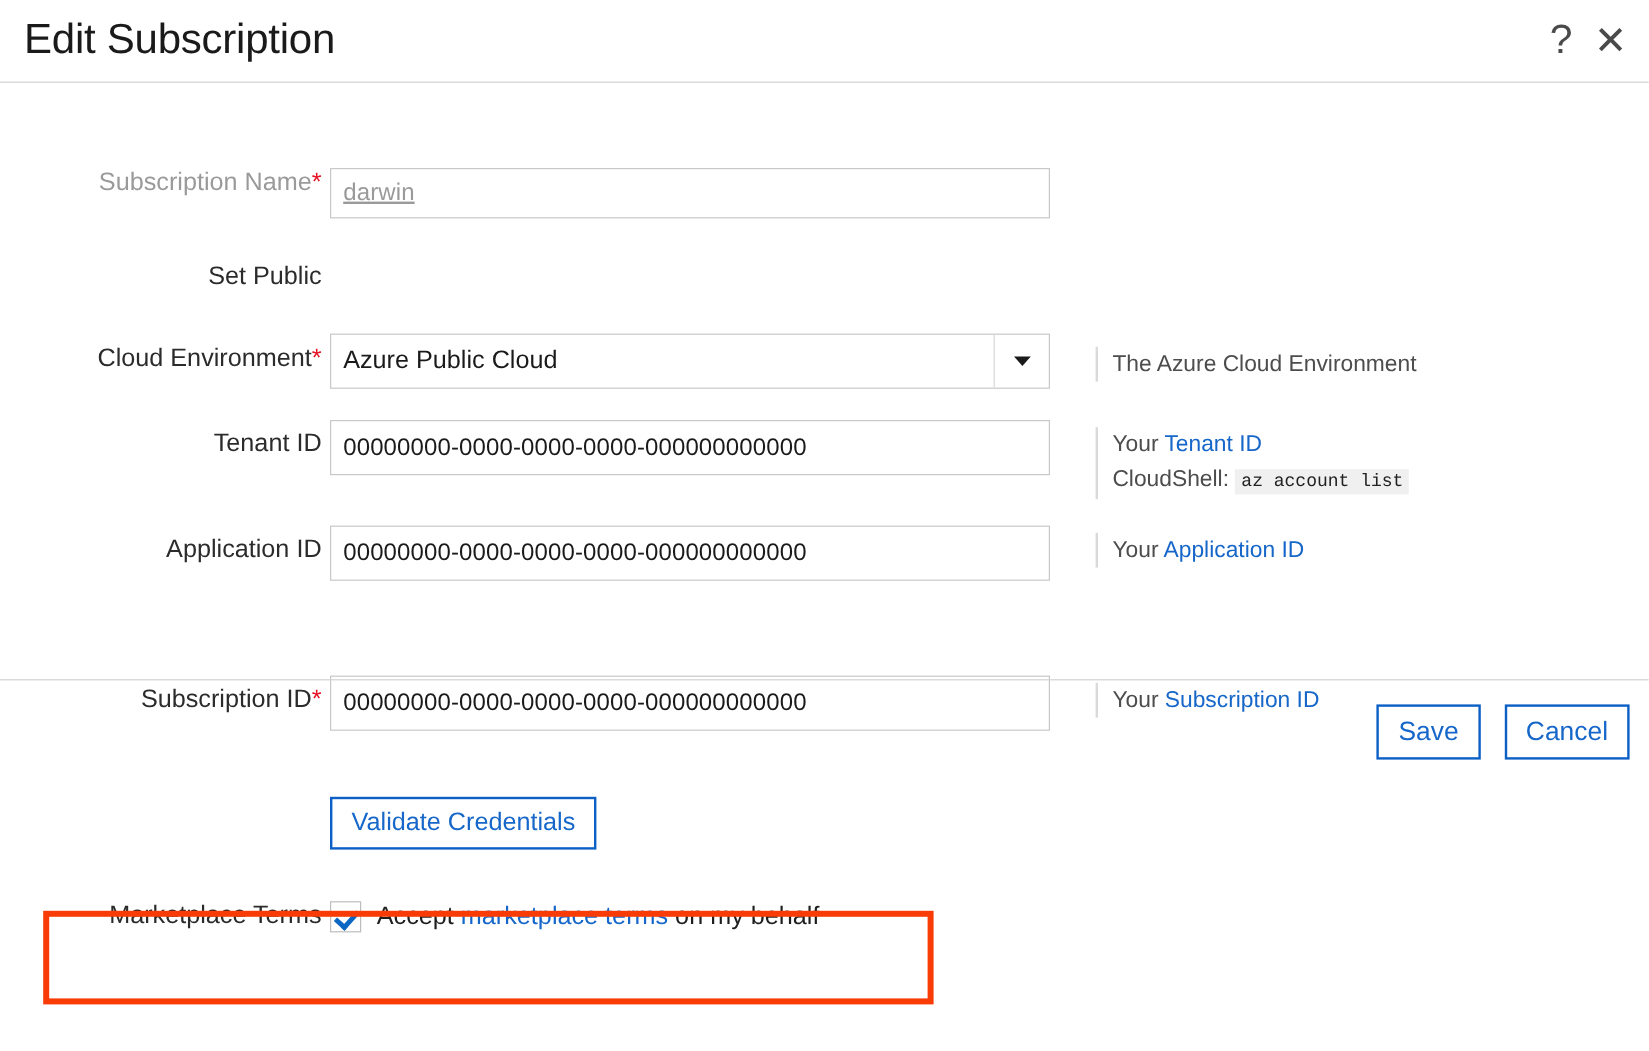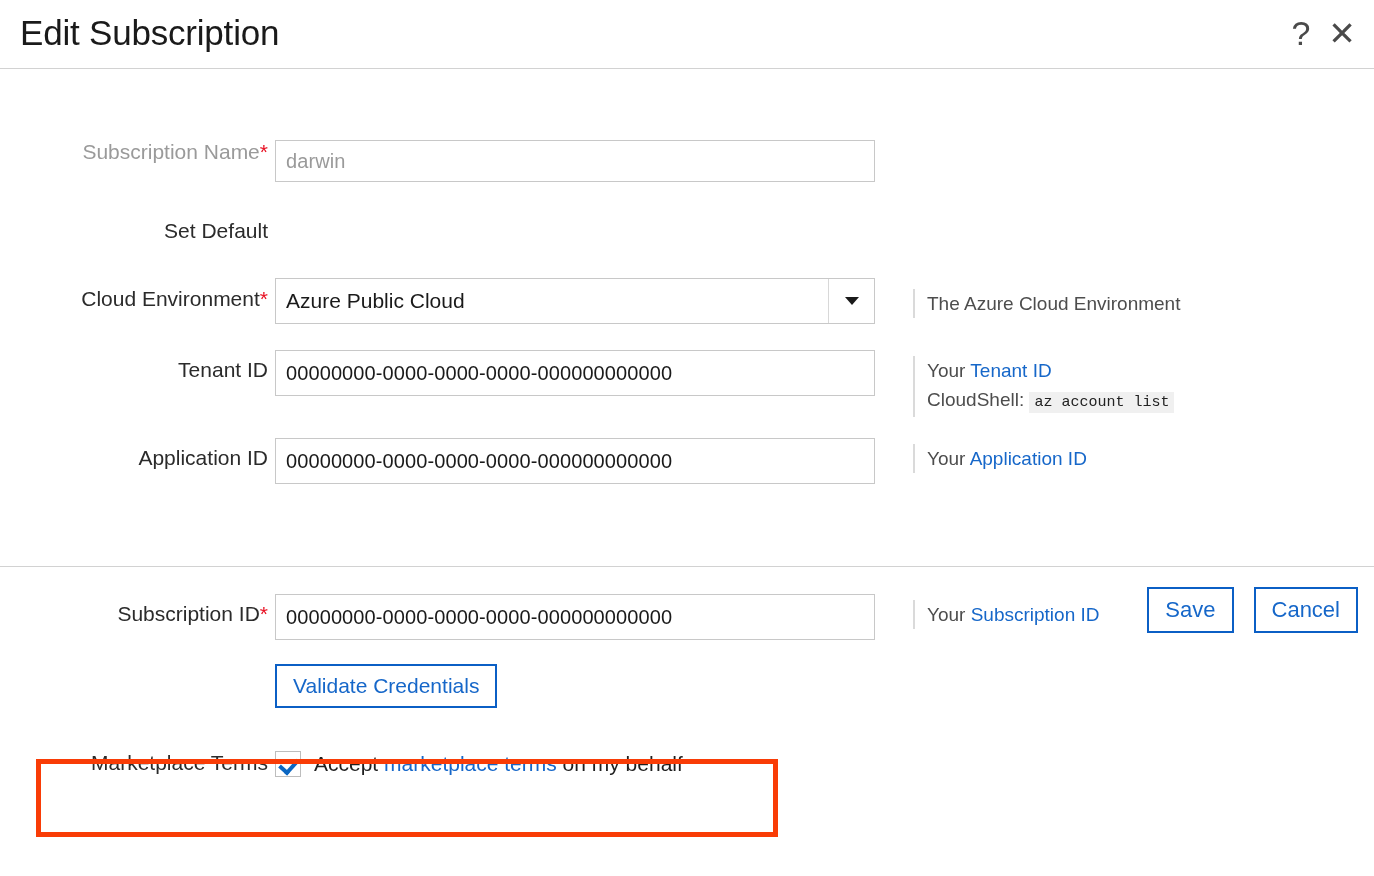--- a/index.html
+++ b/index.html
@@ -90,21 +90,21 @@
     background: #ffffff;
     font-size: 20px;
     color: #1a1a1a;
     padding: 0 10px;
     display: flex;
     align-items: center;
     font-family: "Liberation Sans", sans-serif;
     outline: none;
     letter-spacing: 0.1px;
   }
-  .textbox.readonly { color: #9a9a9a; }
+  .textbox.readonly { color: #9a9a9a; text-decoration: underline; }
   .textbox.secret { letter-spacing: 2.5px; font-size: 18px; }
 
   .combo {
     width: 600px;
     height: 46px;
     border: 1px solid #c8c8c8;
     background: #ffffff;
     display: flex;
     align-items: stretch;
   }
@@ -238,21 +238,21 @@
   <div class="body">
 
     <div class="row" style="top:71px;">
       <div class="label disabled"><span>Subscription Name</span><span class="req">*</span></div>
       <div class="field-wrap">
         <div class="textbox readonly">darwin</div>
       </div>
     </div>
 
     <div class="row" style="top:150px;">
-      <div class="label">Set Default</div>
+      <div class="label">Set Public</div>
     </div>
 
     <div class="row" style="top:209px;">
       <div class="label" style="padding-top:9px;padding-left:18px;"><span>Cloud Environment</span><span class="req">*</span></div>
       <div class="field-wrap">
         <div class="combo">
           <div class="combo-value">Azure Public Cloud</div>
           <div class="combo-arrow">
               <span class="caret"></span>
             </div>
@@ -276,21 +276,21 @@
       <div class="label" style="padding-top:8px;">Application ID</div>
       <div class="field-wrap">
         <div class="textbox" style="height:46px;">00000000-0000-0000-0000-000000000000</div>
       </div>
       <div class="hint" style="top:6px;">
         <span>Your </span><span class="link">Application ID</span>
       </div>
     </div>
 
 
-    <div class="row" style="top:525px;">
+    <div class="row" style="top:494px;">
       <div class="label" style="padding-top:8px;"><span>Subscription ID</span><span class="req">*</span></div>
       <div class="field-wrap">
         <div class="textbox" style="height:46px;">00000000-0000-0000-0000-000000000000</div>
       </div>
       <div class="hint" style="top:6px;">
         <span>Your </span><span class="link">Subscription ID</span>
       </div>
     </div>
 
     <div class="row" style="top:682px;">

